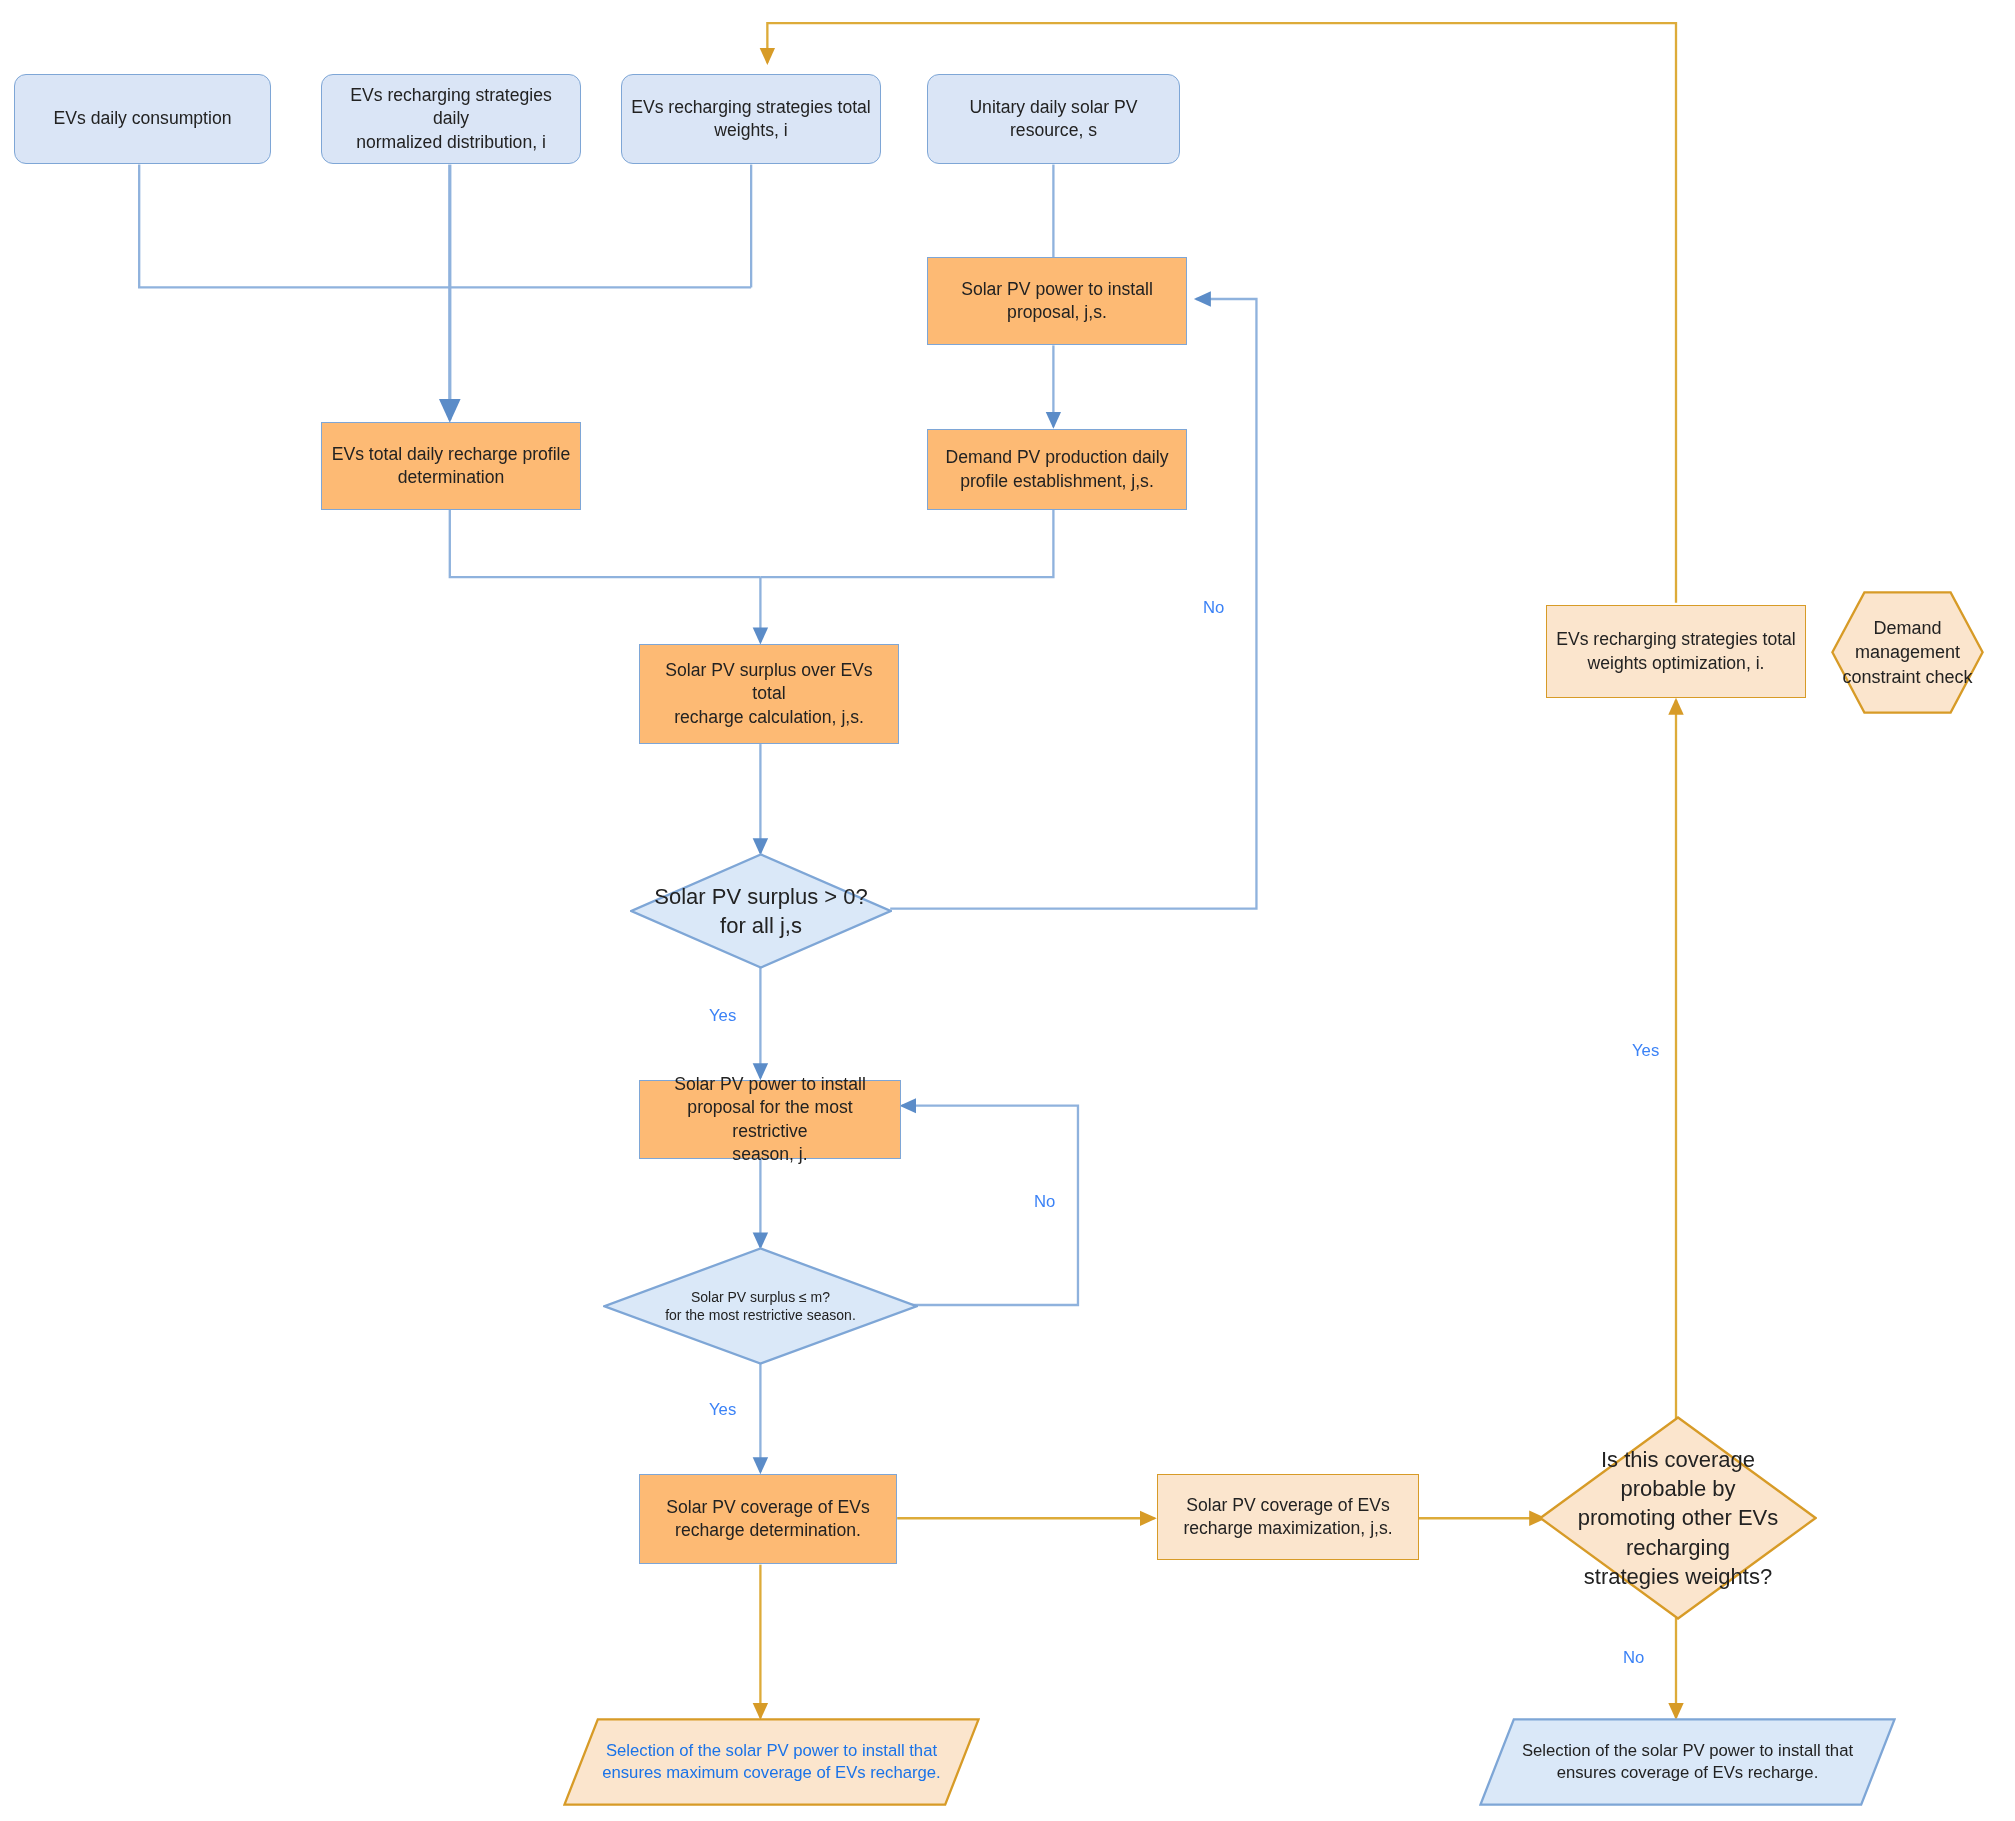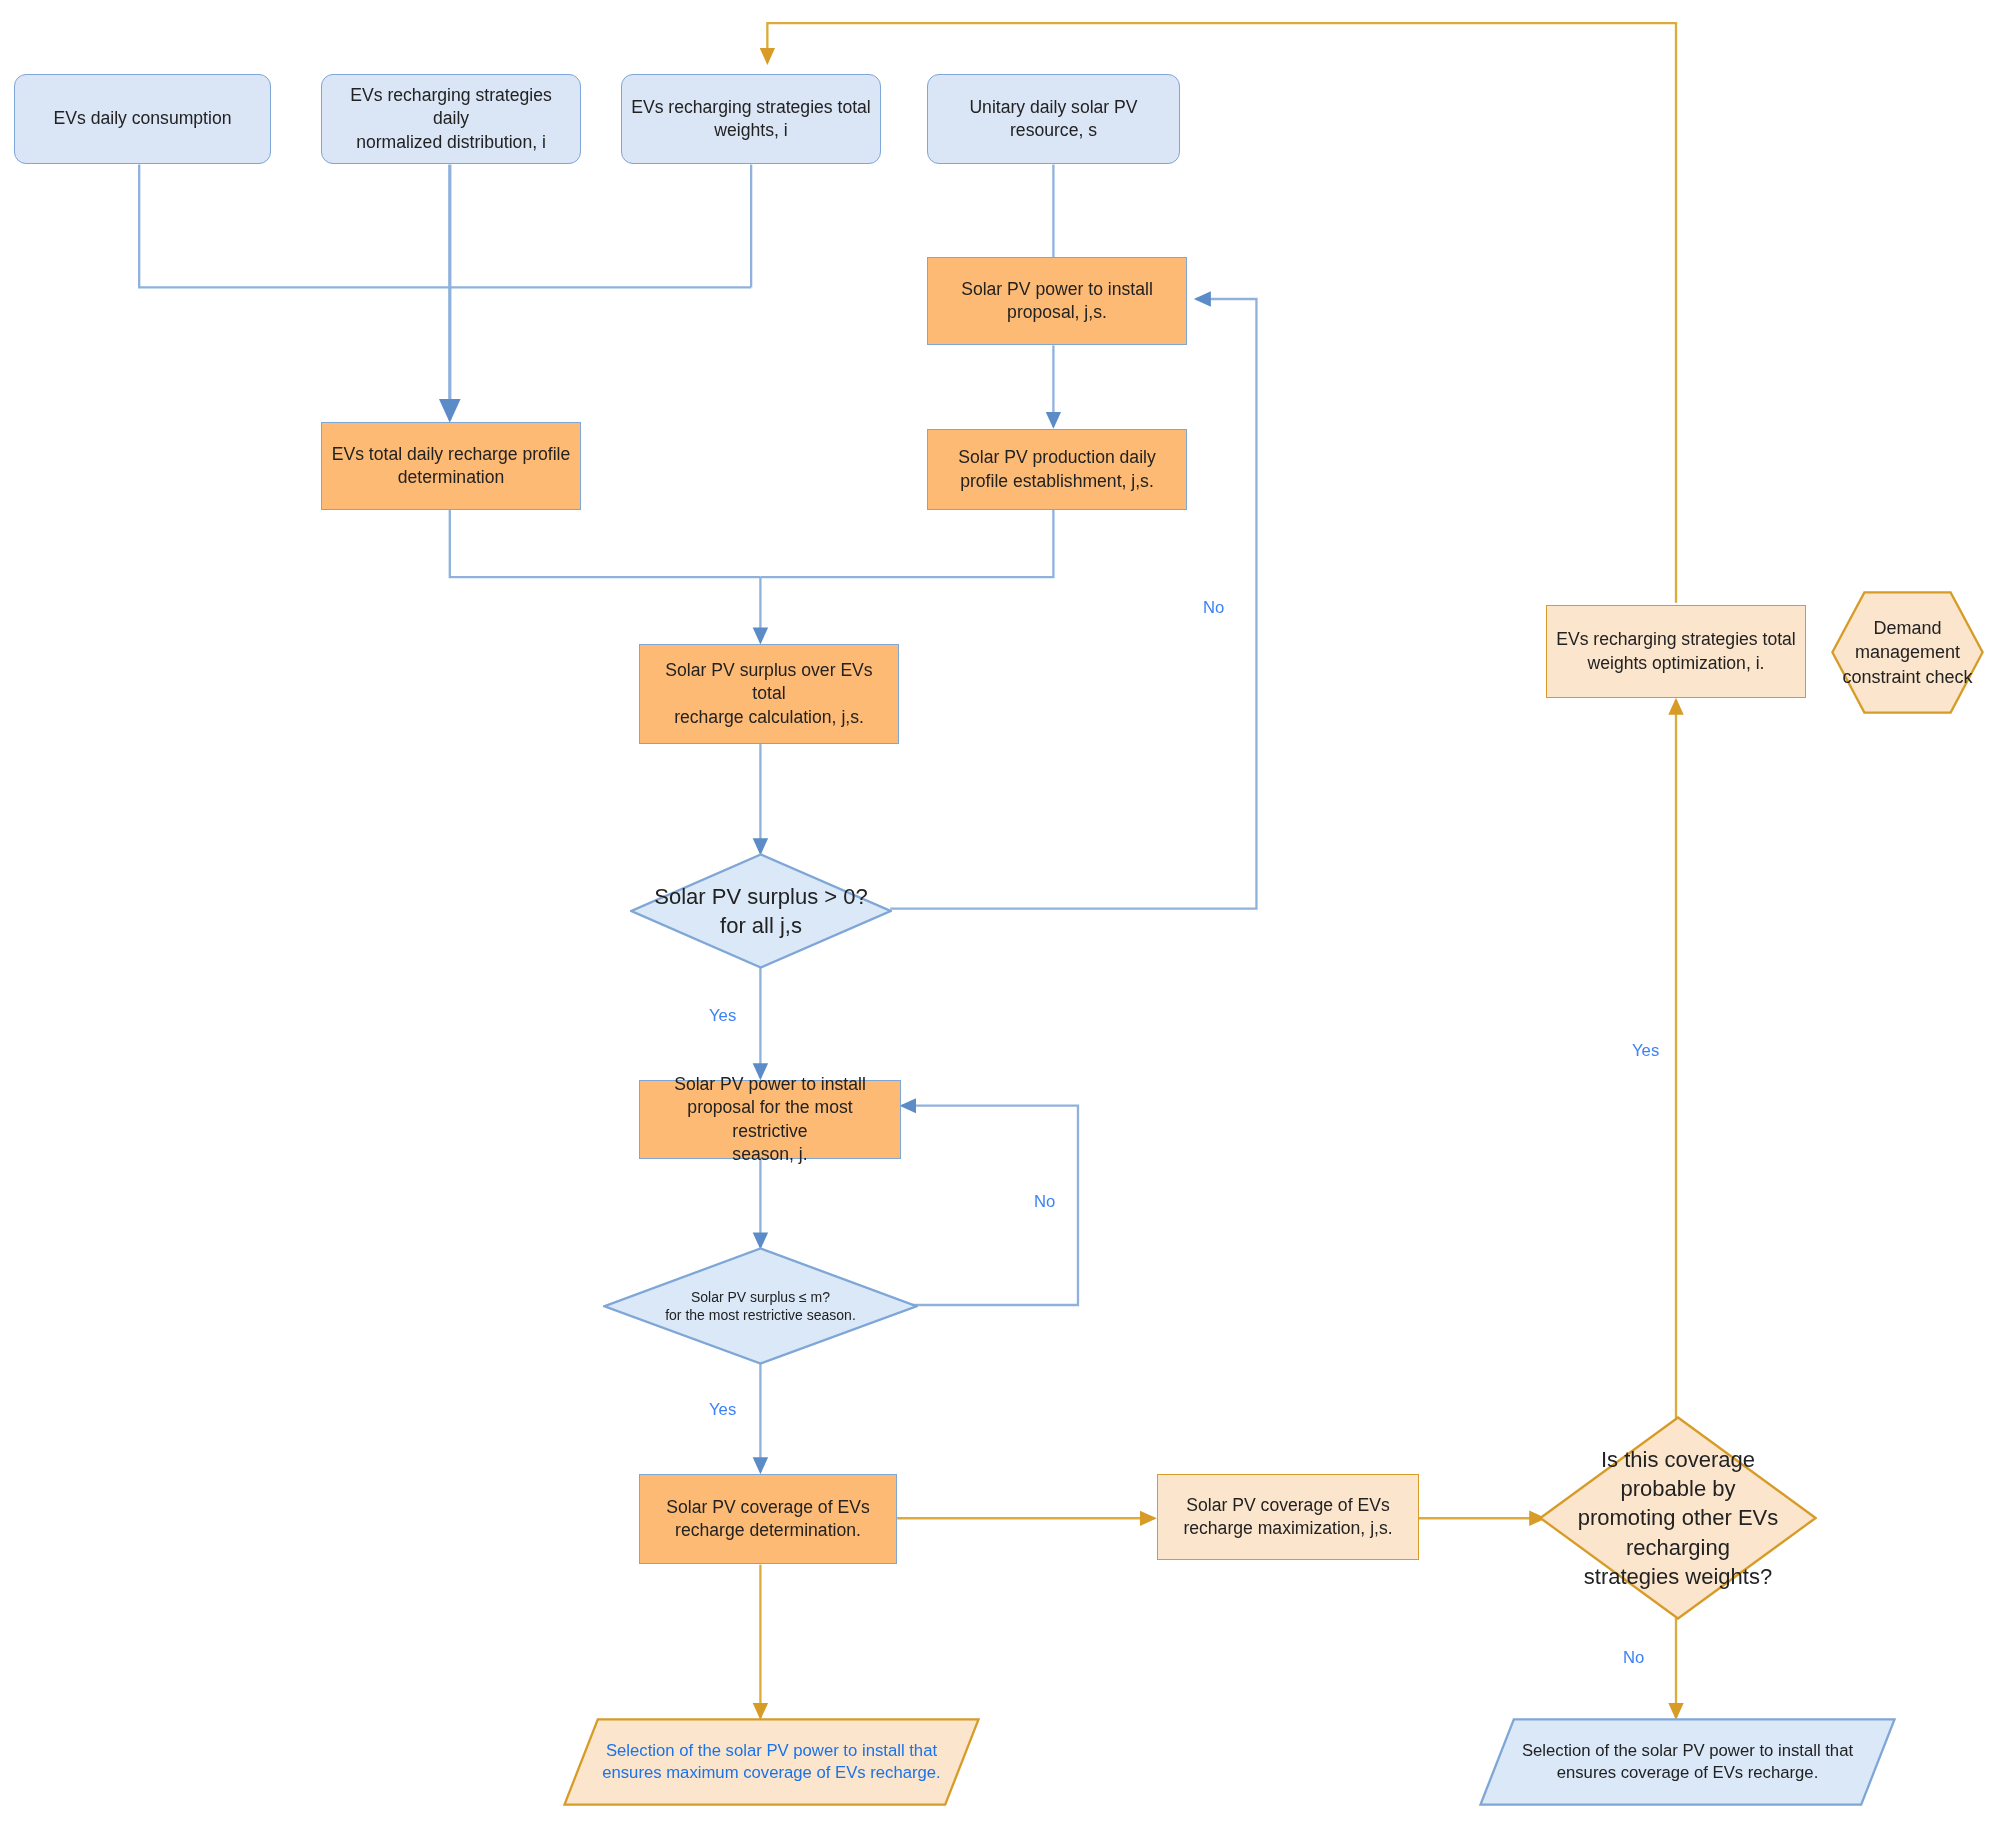--- a/index.html
+++ b/index.html
@@ -185,21 +185,21 @@
     <span>Unitary daily solar PV
 resource, s</span>
   </div>
 
   <div class="node blue-proc" style="left:927px; top:257px; width:260px; height:88px;">
     <span>Solar PV power to install
 proposal, j,s.</span>
   </div>
 
   <div class="node blue-proc" style="left:927px; top:429px; width:260px; height:81px;">
-    <span>Solar PV production daily
+    <span>Demand PV production daily
 profile establishment, j,s.</span>
   </div>
 
   <div class="node blue-proc" style="left:639px; top:644px; width:260px; height:100px;">
     <span>Solar PV surplus over EVs total
 recharge calculation, j,s.</span>
   </div>
 
   <div class="node blue-proc" style="left:639px; top:1080px; width:262px; height:79px;">
     <span>Solar PV power to install

